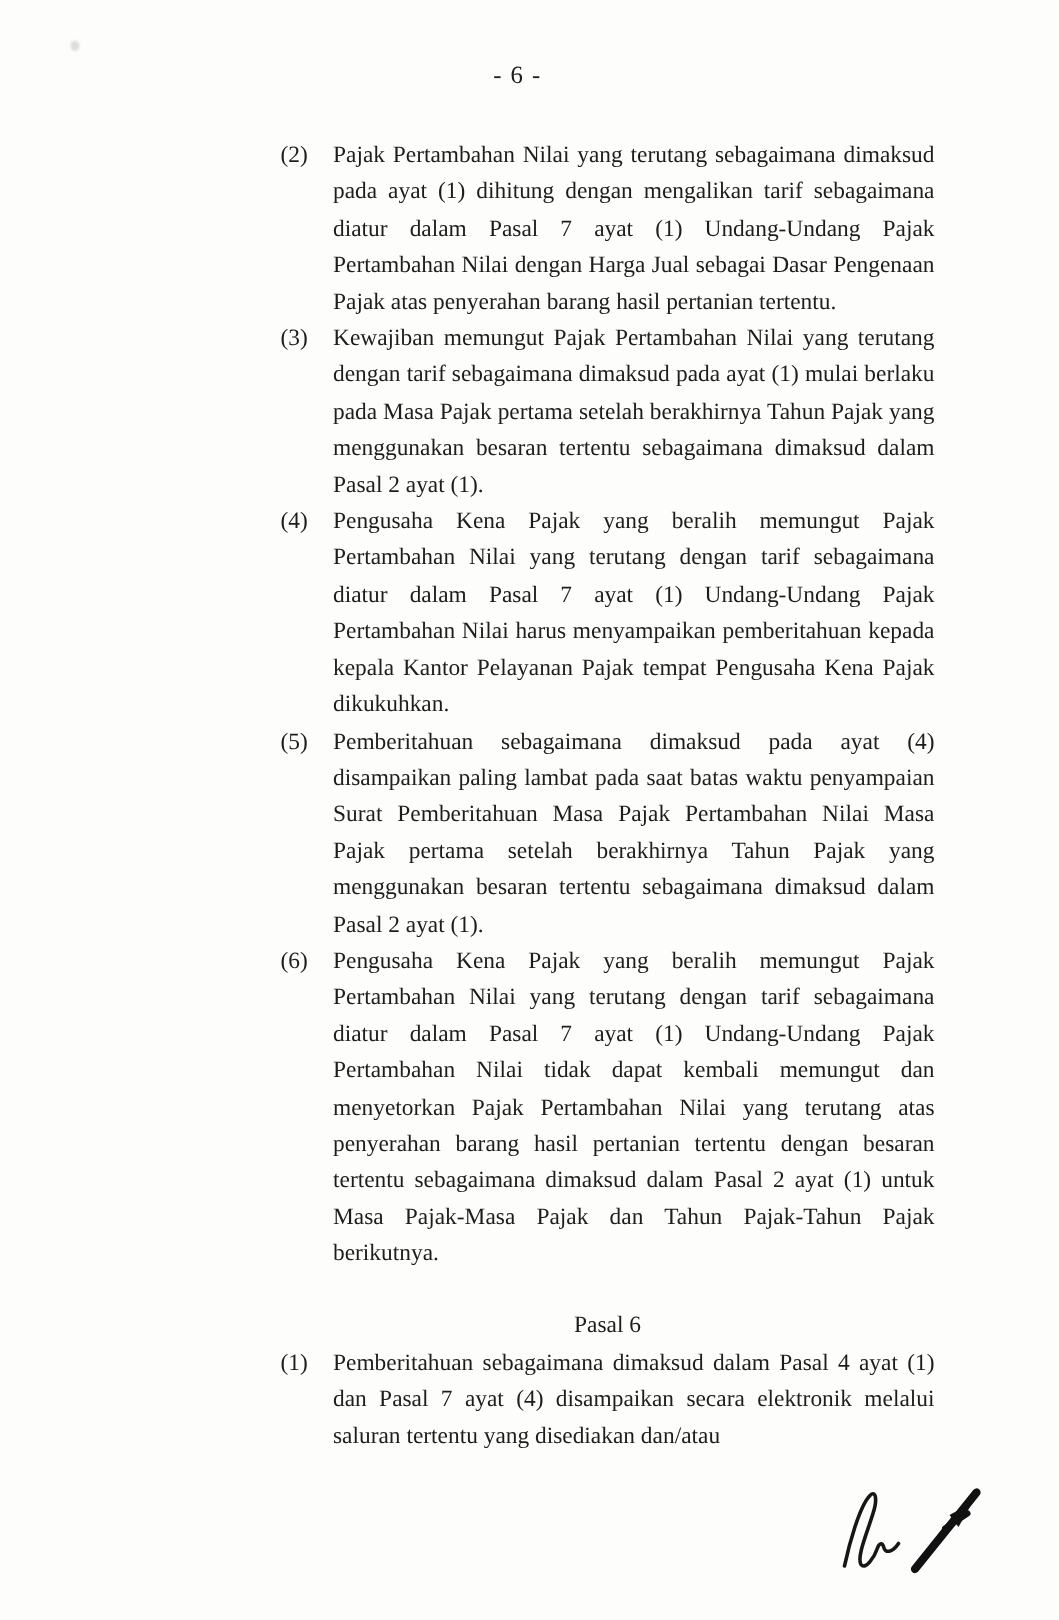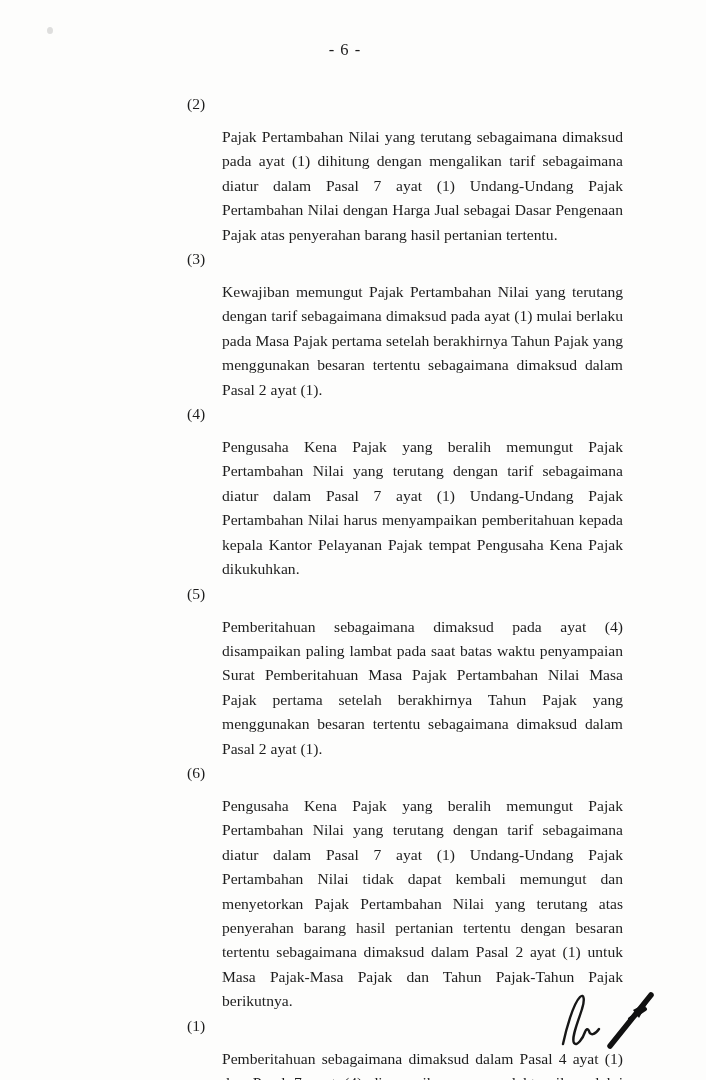--- a/index.html
+++ b/index.html
@@ -49,21 +49,20 @@
     display: flex;
     align-items: flex-start;
   }
   .item-num {
     width: 35px;
     flex-shrink: 0;
   }
   .item-text {
     flex: 1;
     text-align: justify;
-    margin-top: 33px;
   }
   .section-heading {
     text-align: center;
     margin: 23px 0 1px 0;
   }
   .signature {
     position: absolute;
     left: 538px;
     top: 988px;
     width: 130px;
@@ -100,20 +99,21 @@
     <div class="item">
       <span class="item-num">(5)</span>
       <span class="item-text">Pemberitahuan sebagaimana dimaksud pada ayat (4) disampaikan paling lambat pada saat batas waktu penyampaian Surat Pemberitahuan Masa Pajak Pertambahan Nilai Masa Pajak pertama setelah berakhirnya Tahun Pajak yang menggunakan besaran tertentu sebagaimana dimaksud dalam Pasal 2 ayat (1).</span>
     </div>
 
     <div class="item">
       <span class="item-num">(6)</span>
       <span class="item-text">Pengusaha Kena Pajak yang beralih memungut Pajak Pertambahan Nilai yang terutang dengan tarif sebagaimana diatur dalam Pasal 7 ayat (1) Undang-Undang Pajak Pertambahan Nilai tidak dapat kembali memungut dan menyetorkan Pajak Pertambahan Nilai yang terutang atas penyerahan barang hasil pertanian tertentu dengan besaran tertentu sebagaimana dimaksud dalam Pasal 2 ayat (1) untuk Masa Pajak-Masa Pajak dan Tahun Pajak-Tahun Pajak berikutnya.</span>
     </div>
 
+    <div class="section-heading">Pasal 6</div>
 
     <div class="item">
       <span class="item-num">(1)</span>
       <span class="item-text">Pemberitahuan sebagaimana dimaksud dalam Pasal 4 ayat (1) dan Pasal 7 ayat (4) disampaikan secara elektronik melalui saluran tertentu yang disediakan dan/atau</span>
     </div>
 
   </div>
 
   <div class="signature">
     <svg width="130" height="72" viewBox="0 0 130 72" xmlns="http://www.w3.org/2000/svg">

